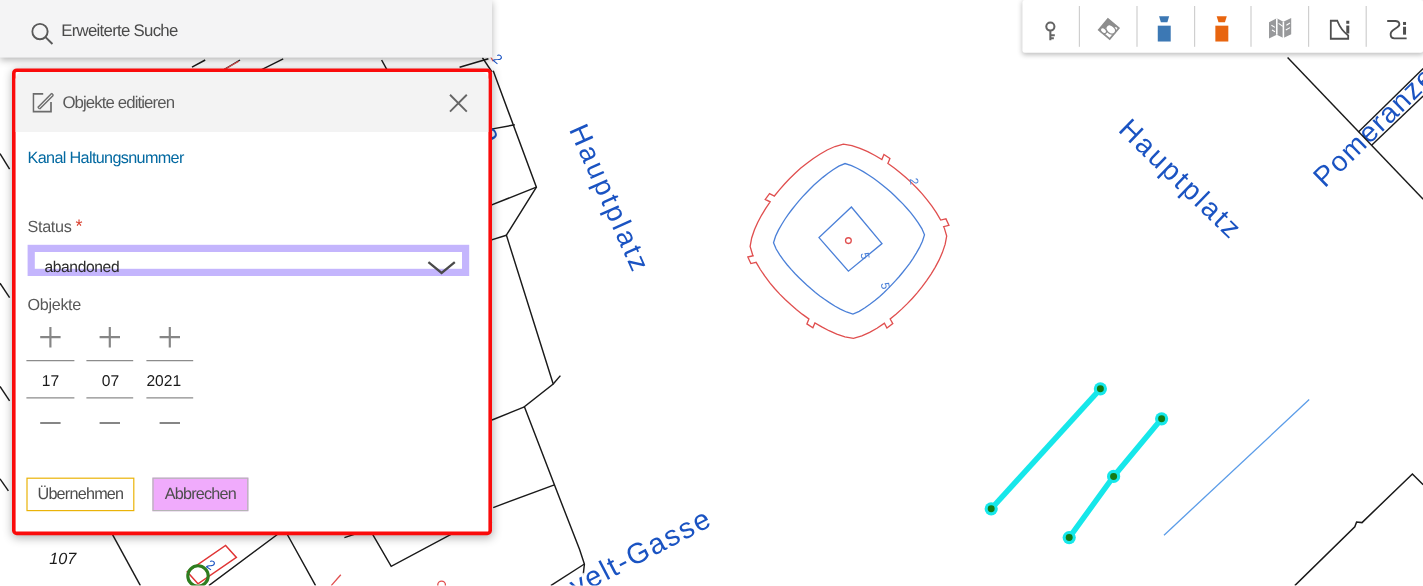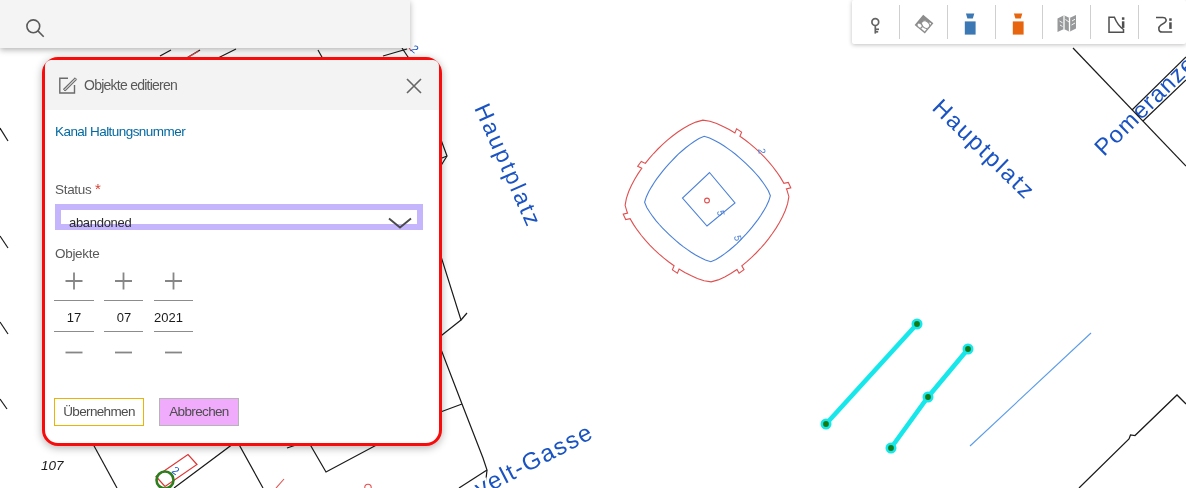--- a/index.html
+++ b/index.html
@@ -114,23 +114,24 @@
   </g>
 </svg>
 
 <div class="abs" id="searchbar" style="left:0;top:0;width:410px;height:48px;background:#f4f4f5;box-shadow:0 2px 6px rgba(0,0,0,.3);z-index:5;">
 
   <svg class="abs" style="left:26px;top:19px;" width="20" height="19" viewBox="0 0 20 19">
     <circle cx="7.3" cy="7.3" r="6.4" fill="none" stroke="#595959" stroke-width="1.6"></circle>
     <line x1="11.9" y1="11.9" x2="17.7" y2="17.7" stroke="#595959" stroke-width="1.6"></line>
   </svg>
 
+  <div class="abs" style="left:51px;top:0;height:48px;line-height:51px;font-size:14px;letter-spacing:-0.6px;color:#4a4a4a;">Erweiterte Suche</div>
 </div>
 
-<div class="abs" id="panel" style="left:10px;top:57px;width:400px;height:389px;box-sizing:border-box;background:#fff;border:3px solid #fa0b0b;border-radius:16px;box-shadow:0 2px 8px rgba(0,0,0,.3);z-index:4;margin-left:32px;">
+<div class="abs" id="panel" style="left:10px;top:57px;width:400px;height:389px;box-sizing:border-box;background:#fff;border:3px solid #fa0b0b;border-radius:4px;box-shadow:0 2px 8px rgba(0,0,0,.3);z-index:4;">
 
   <div class="abs" style="left:0;top:0;width:394px;height:50px;background:#f3f3f3;border-radius:6px 6px 0 0;"></div>
 
   <svg class="abs" style="left:13.5px;top:15px;" width="20" height="20" viewBox="0 0 20 20">
     <path d="M15.5,10 V18 H0.8 V3.3 H9" fill="none" stroke="#6b6b6b" stroke-width="1.4"></path>
     <path d="M4.5,14.5 L16.2,2.8" stroke="#6b6b6b" stroke-width="1.2"></path>
     <path d="M6,15.8 L17.5,4.3" stroke="#6b6b6b" stroke-width="1.2"></path>
     <path d="M4.5,14.5 l1.5,1.3 M16.2,2.8 l1.3,1.5" stroke="#6b6b6b" stroke-width="1"></path>
   </svg>
 

